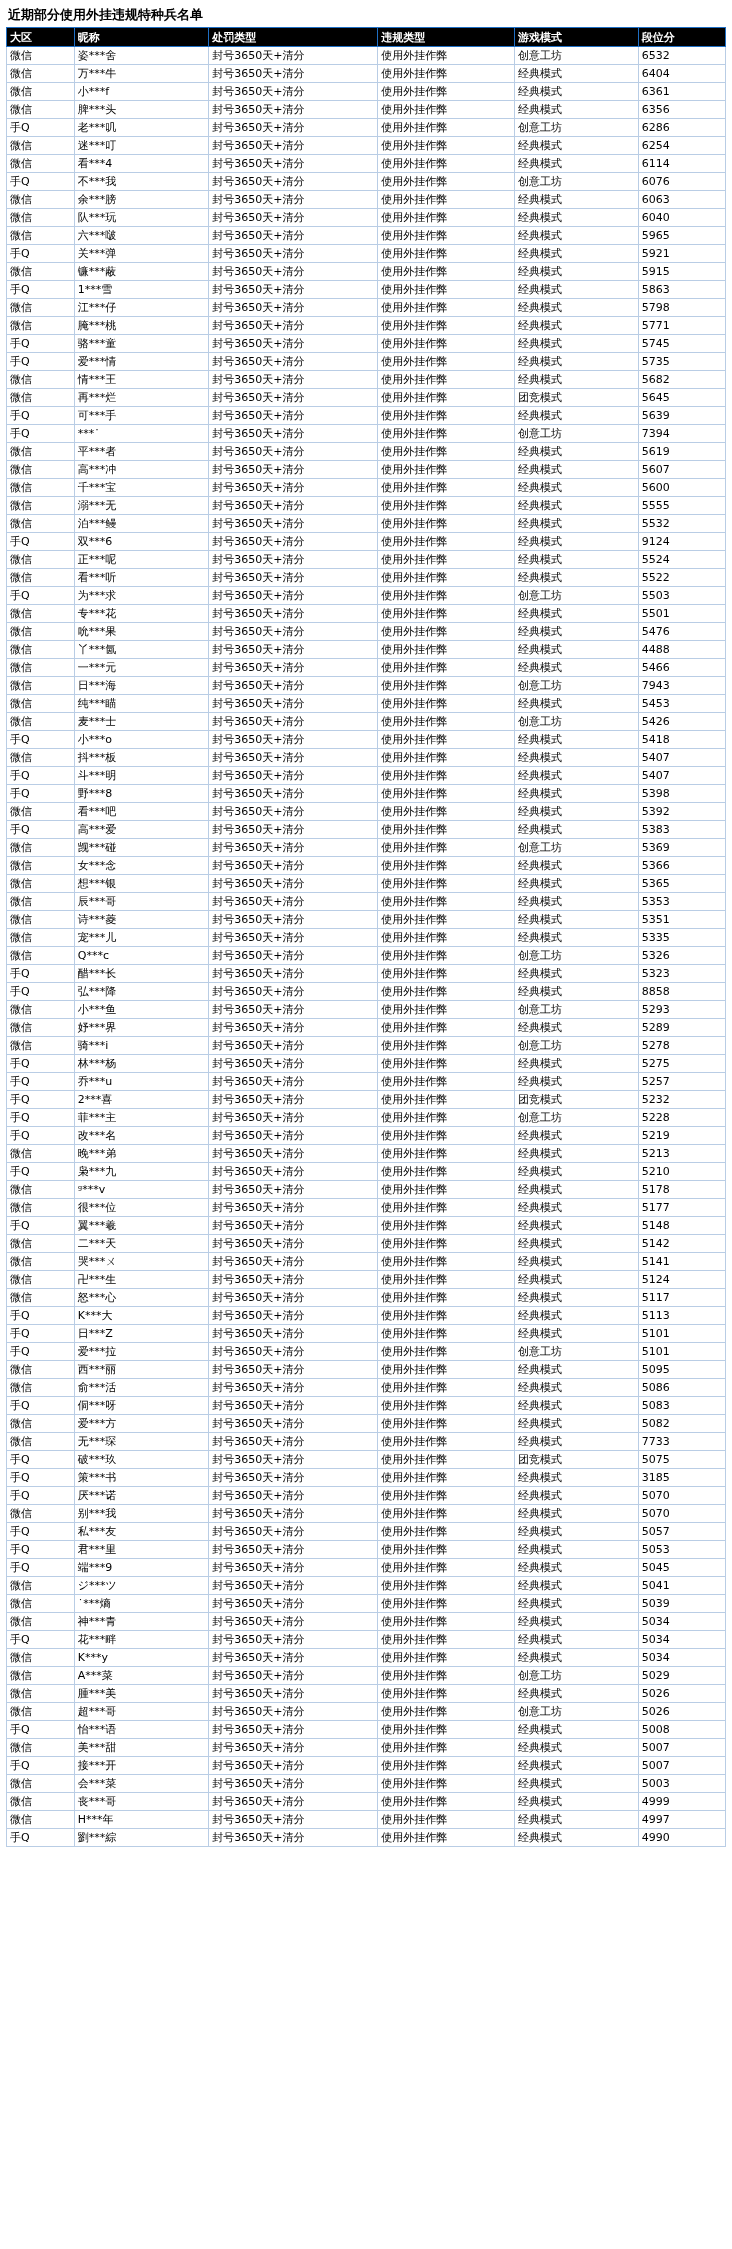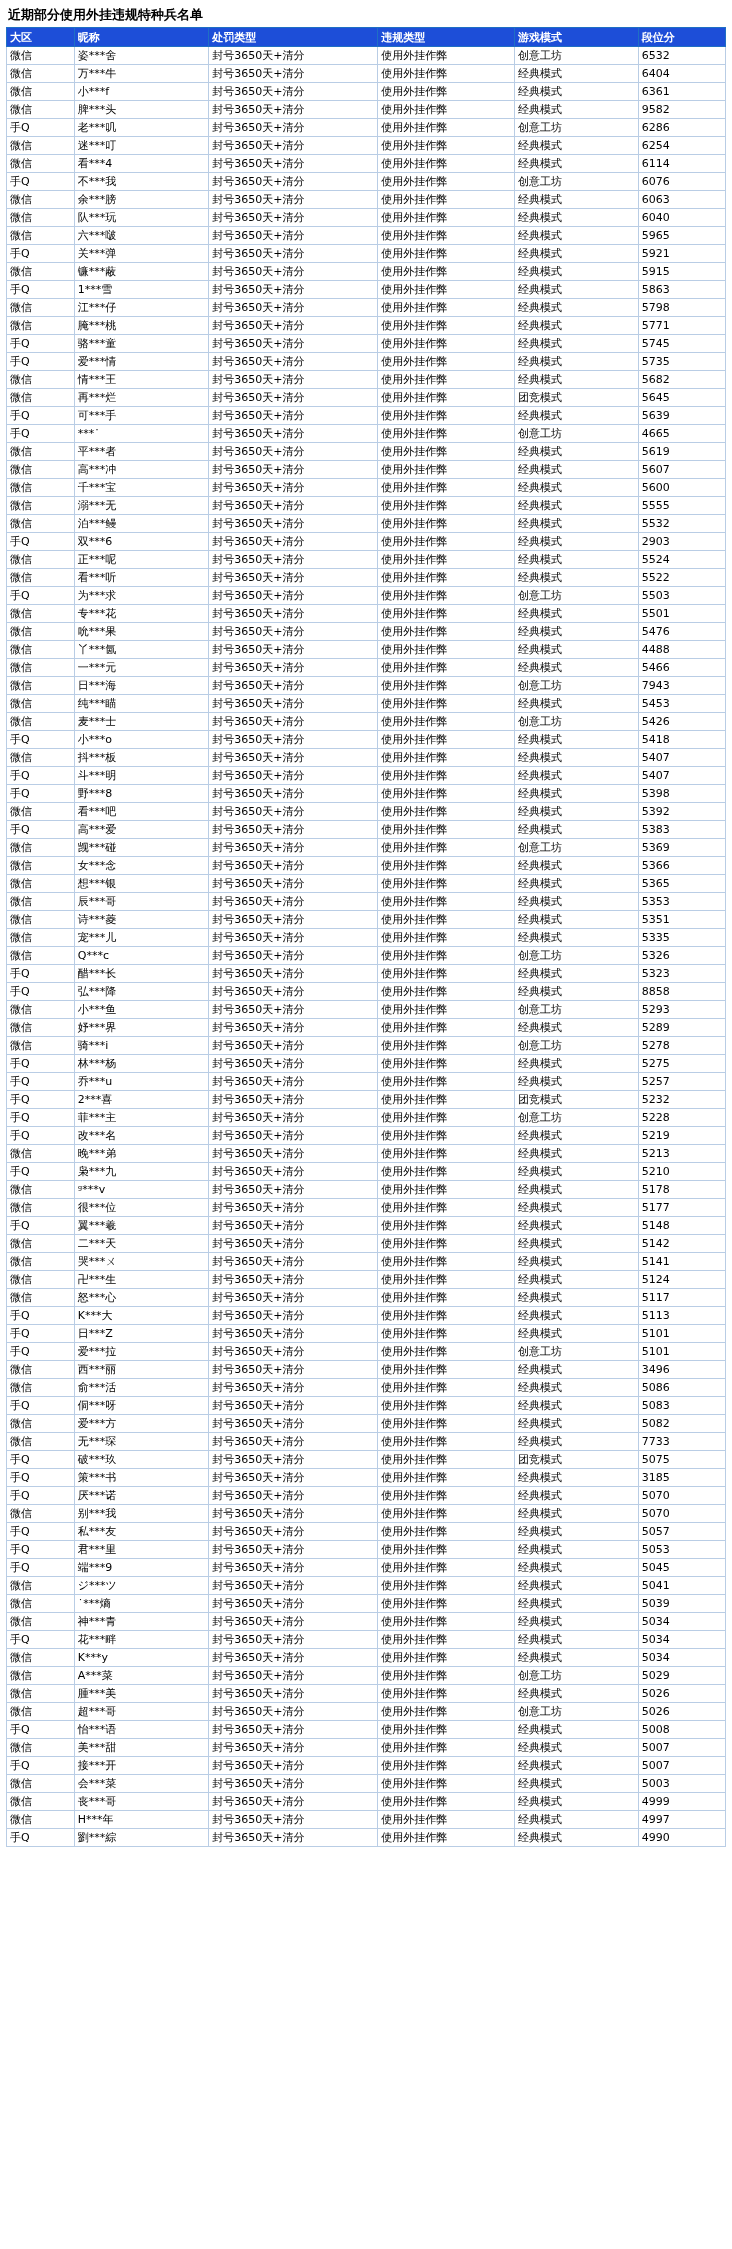--- a/index.html
+++ b/index.html
@@ -32,21 +32,21 @@
   table.ban-table th, table.ban-table td {
     border: 1px solid #b9cde5;
     font-size: 11px;
     line-height: 13px;
     height: 17px;
     padding: 0 3px;
     overflow: hidden;
     white-space: nowrap;
   }
   table.ban-table thead th {
-    background: #1d4ed8;
+    background: #000000;
     color: #ffffff;
     font-weight: bold;
     text-align: left;
     border: 1px solid #1f6fc4;
     height: 18px;
   }
   td.c-region { width: 56px; }
   td.c-nick   { width: 118px; }
   td.c-punish { width: 150px; }
   td.c-viol   { width: 120px; }
@@ -100,21 +100,21 @@
           <td class="c-viol">使用外挂作弊</td>
           <td class="c-mode">经典模式</td>
           <td class="c-score">6361</td>
         </tr>
         <tr>
           <td class="c-region">微信</td>
           <td class="c-nick">脾***头</td>
           <td class="c-punish">封号3650天+清分</td>
           <td class="c-viol">使用外挂作弊</td>
           <td class="c-mode">经典模式</td>
-          <td class="c-score">9582</td>
+          <td class="c-score">6356</td>
         </tr>
         <tr>
           <td class="c-region">手Q</td>
           <td class="c-nick">老***叽</td>
           <td class="c-punish">封号3650天+清分</td>
           <td class="c-viol">使用外挂作弊</td>
           <td class="c-mode">创意工坊</td>
           <td class="c-score">6286</td>
         </tr>
         <tr>
@@ -244,21 +244,21 @@
           <td class="c-viol">使用外挂作弊</td>
           <td class="c-mode">经典模式</td>
           <td class="c-score">5639</td>
         </tr>
         <tr>
           <td class="c-region">手Q</td>
           <td class="c-nick">***˙</td>
           <td class="c-punish">封号3650天+清分</td>
           <td class="c-viol">使用外挂作弊</td>
           <td class="c-mode">创意工坊</td>
-          <td class="c-score">4665</td>
+          <td class="c-score">7394</td>
         </tr>
         <tr>
           <td class="c-region">微信</td>
           <td class="c-nick">平***者</td>
           <td class="c-punish">封号3650天+清分</td>
           <td class="c-viol">使用外挂作弊</td>
           <td class="c-mode">经典模式</td>
           <td class="c-score">5619</td>
         </tr>
         <tr>
@@ -292,21 +292,21 @@
           <td class="c-viol">使用外挂作弊</td>
           <td class="c-mode">经典模式</td>
           <td class="c-score">5532</td>
         </tr>
         <tr>
           <td class="c-region">手Q</td>
           <td class="c-nick">双***6</td>
           <td class="c-punish">封号3650天+清分</td>
           <td class="c-viol">使用外挂作弊</td>
           <td class="c-mode">经典模式</td>
-          <td class="c-score">2903</td>
+          <td class="c-score">9124</td>
         </tr>
         <tr>
           <td class="c-region">微信</td>
           <td class="c-nick">正***呢</td>
           <td class="c-punish">封号3650天+清分</td>
           <td class="c-viol">使用外挂作弊</td>
           <td class="c-mode">经典模式</td>
           <td class="c-score">5524</td>
         </tr>
         <tr>
@@ -660,21 +660,21 @@
           <td class="c-viol">使用外挂作弊</td>
           <td class="c-mode">创意工坊</td>
           <td class="c-score">5101</td>
         </tr>
         <tr>
           <td class="c-region">微信</td>
           <td class="c-nick">西***丽</td>
           <td class="c-punish">封号3650天+清分</td>
           <td class="c-viol">使用外挂作弊</td>
           <td class="c-mode">经典模式</td>
-          <td class="c-score">3496</td>
+          <td class="c-score">5095</td>
         </tr>
         <tr>
           <td class="c-region">微信</td>
           <td class="c-nick">俞***活</td>
           <td class="c-punish">封号3650天+清分</td>
           <td class="c-viol">使用外挂作弊</td>
           <td class="c-mode">经典模式</td>
           <td class="c-score">5086</td>
         </tr>
         <tr>

